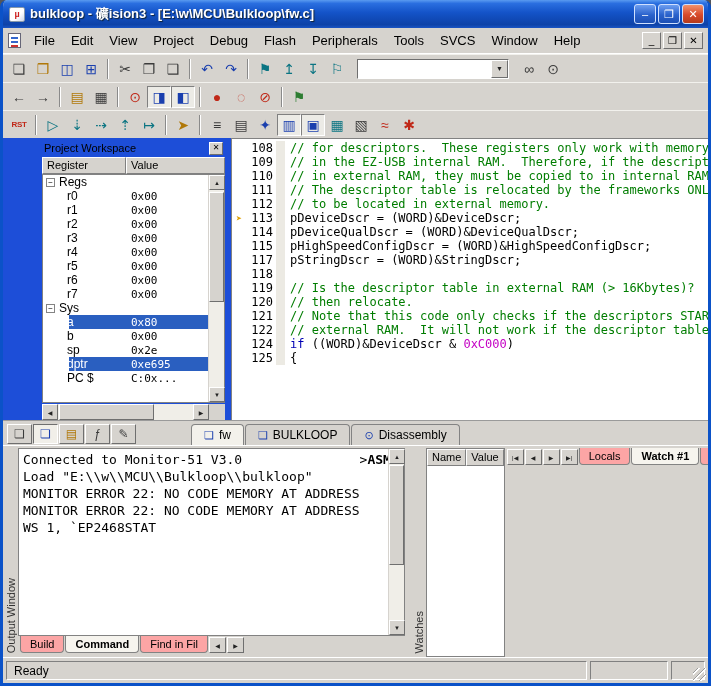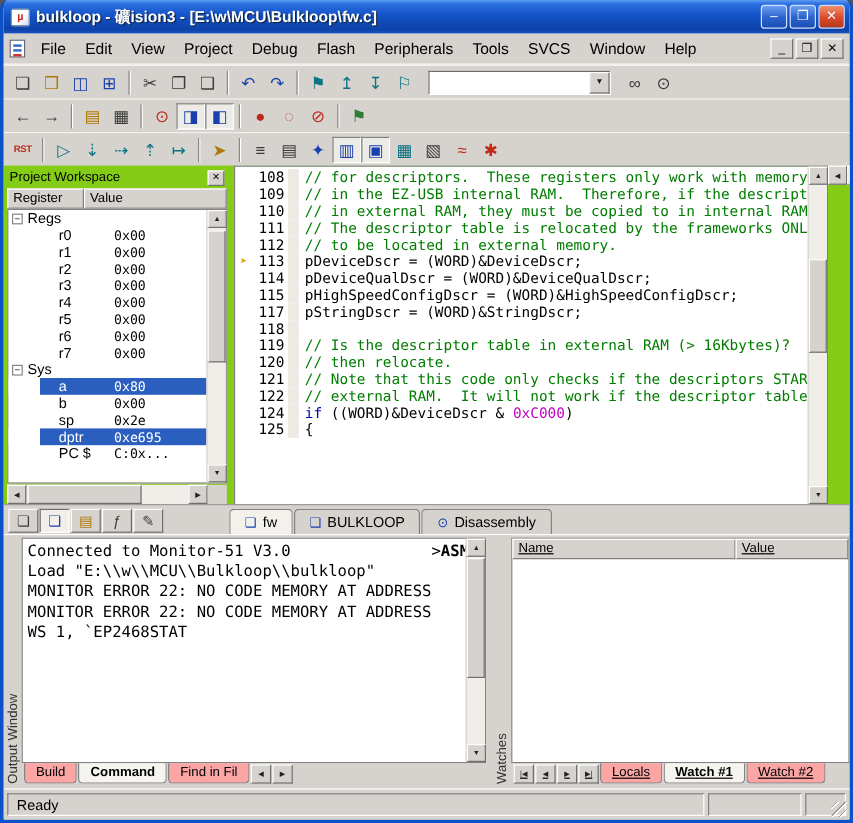--- a/index.html
+++ b/index.html
@@ -28,33 +28,33 @@
   .tb-group{display:flex;align-items:center;}
   .tb{width:24px;height:22px;display:flex;align-items:center;justify-content:center;background:none;border:1px solid transparent;padding:0;font-size:14px;}
   .tb .glyph{pointer-events:none;}
   .tb.pressed{border-color:#808080 #fff #fff #808080;background:#ecebe6;}
   .tb.sep{width:2px;padding:0;margin:0 4px;height:20px;border:none;border-left:1px solid #8a8a8a;border-right:1px solid #fff;pointer-events:none;}
   .tb.txt{font-size:8px;font-weight:bold;letter-spacing:-0.3px;}
   .c-dark{color:#3b3b3b;} .c-blue{color:#1a3fae;} .c-red{color:#c02818;} .c-teal{color:#0a7482;} .c-amber{color:#b07808;} .c-green{color:#2e7d32;}
   .combo{width:152px;height:20px;background:#fff;border:1px solid;border-color:#6f6f6f #fff #fff #6f6f6f;margin:0 8px;display:flex;justify-content:flex-end;align-items:stretch;}
   .combo-arrow{width:17px;background:#d6d3ce;border:1px solid;border-color:#fff #6f6f6f #6f6f6f #fff;font-size:7px;display:flex;align-items:center;justify-content:center;color:#222;}
   
-  .main{flex:1;min-height:0;display:flex;background:#84cc16;}
+  .main{flex:1;min-height:0;display:flex;background:#1d4ed8;padding-left:36px;}
   .lp{width:187px;flex:0 0 auto;display:flex;flex-direction:column;padding:1px 1px 0 3px;}
   .lp-head{height:18px;display:flex;align-items:center;justify-content:space-between;font-size:11px;padding:0 2px;}
   .x-small{width:14px;height:13px;font-size:8px;line-height:1;display:flex;align-items:center;justify-content:center;background:#d6d3ce;border:1px solid;border-color:#fff #6f6f6f #6f6f6f #fff;padding:0;}
   .lp-cols{display:flex;height:17px;}
   .colh{background:#d6d3ce;border:1px solid;border-color:#fff #808080 #808080 #fff;font-size:11px;padding:1px 4px;overflow:hidden;}
-  .colh.c1{width:64px;} .colh.c2{flex:1;}
+  .colh.c1{width:84px;} .colh.c2{flex:1;}
   .lp-body{flex:1;min-height:0;display:flex;border:1px solid #828282;background:#fff;}
   .lp-rows{flex:1;overflow:hidden;font-size:12px;}
   .reg-row{height:14px;display:flex;align-items:center;position:relative;white-space:nowrap;}
   .reg-row.group{padding-left:3px;gap:4px;}
   .tree-box{width:9px;height:9px;border:1px solid #848484;font-size:8px;line-height:7px;text-align:center;background:#fff;flex:0 0 auto;}
-  .reg-row.item .reg-name{margin-left:42px;}
+  .reg-row.item .reg-name{margin-left:24px;}
   .reg-row.item .reg-val{position:absolute;left:88px;font-family:"DejaVu Sans Mono",monospace;font-size:11px;}
   .reg-row.item.hl{background:linear-gradient(90deg,#fff 0,#fff 26px,#2a5fc0 26px);color:#fff;}
   .sb-v{width:16px;flex:0 0 auto;background:#f0eee8;display:flex;flex-direction:column;border-left:1px solid #d6d3ce;}
   .sb-h{height:16px;background:#f0eee8;display:flex;}
   .sb-btn{width:16px;height:15px;flex:0 0 auto;background:#d6d3ce;border:1px solid;border-color:#fff #6f6f6f #6f6f6f #fff;font-size:6px;color:#222;display:flex;align-items:center;justify-content:center;padding:0;}
   .sb-h .sb-btn{height:16px;}
   .sb-track-v{flex:1;position:relative;}
   .sb-track-h{flex:1;position:relative;}
   .sb-thumb{position:absolute;background:#d6d3ce;border:1px solid;border-color:#fff #6f6f6f #6f6f6f #fff;}
   .lp-hrow{height:16px;display:flex;margin-top:1px;}
@@ -92,21 +92,21 @@
   .out-spacer{flex:1;}
   .out-div{border-top:1px solid #9a9a9a;margin:2px 0 1px 0;}
   .out-prompt{height:16px;white-space:pre;}
   .out-assist{height:18px;font-weight:bold;white-space:pre;}
   .btabs{height:21px;display:flex;align-items:flex-start;background:#d6d3ce;padding:0 2px;gap:1px;}
   .btab{padding:2px 9px;font-size:11px;background:#fca5a5;border:1px solid #838383;border-top:none;border-radius:0 0 4px 4px;white-space:nowrap;overflow:hidden;}
   .btab.active{background:#f6f4ee;font-weight:bold;}
   .nav{width:17px;height:16px;flex:0 0 auto;font-size:6px;display:flex;align-items:center;justify-content:center;background:#d6d3ce;border:1px solid;border-color:#fff #6f6f6f #6f6f6f #fff;padding:0;color:#222;}
   .bsplit{width:6px;flex:0 0 auto;background:#d6d3ce;}
   .watch-panel{flex:1;min-width:0;display:flex;}
-  .watch-main{flex:1;min-width:0;display:flex;flex-direction:column;padding-top:2px;text-decoration:underline;}
+  .watch-main{flex:1;min-width:0;display:flex;flex-direction:row;padding-top:2px;}
   .watch-body{flex:1;min-height:0;border:1px solid #828282;background:#fff;display:flex;flex-direction:column;font-size:12px;}
   .whead{display:flex;height:17px;flex:0 0 auto;}
   .wh{background:#d6d3ce;border:1px solid;border-color:#fff #808080 #808080 #fff;font-size:11px;padding:1px 4px;}
   .wh.n{flex:2.1;} .wh.v{flex:1;}
   .wrow{display:flex;height:17px;align-items:center;font-family:"DejaVu Sans Mono",monospace;font-size:12px;}
   .w-name{flex:2.1;padding-left:16px;white-space:nowrap;overflow:hidden;}
   .w-val{flex:1;display:flex;align-items:center;white-space:nowrap;}
   .w-more{margin-left:auto;padding-right:8px;}
   .wrow.hl{background:#2a5fc0;color:#fff;}
   

